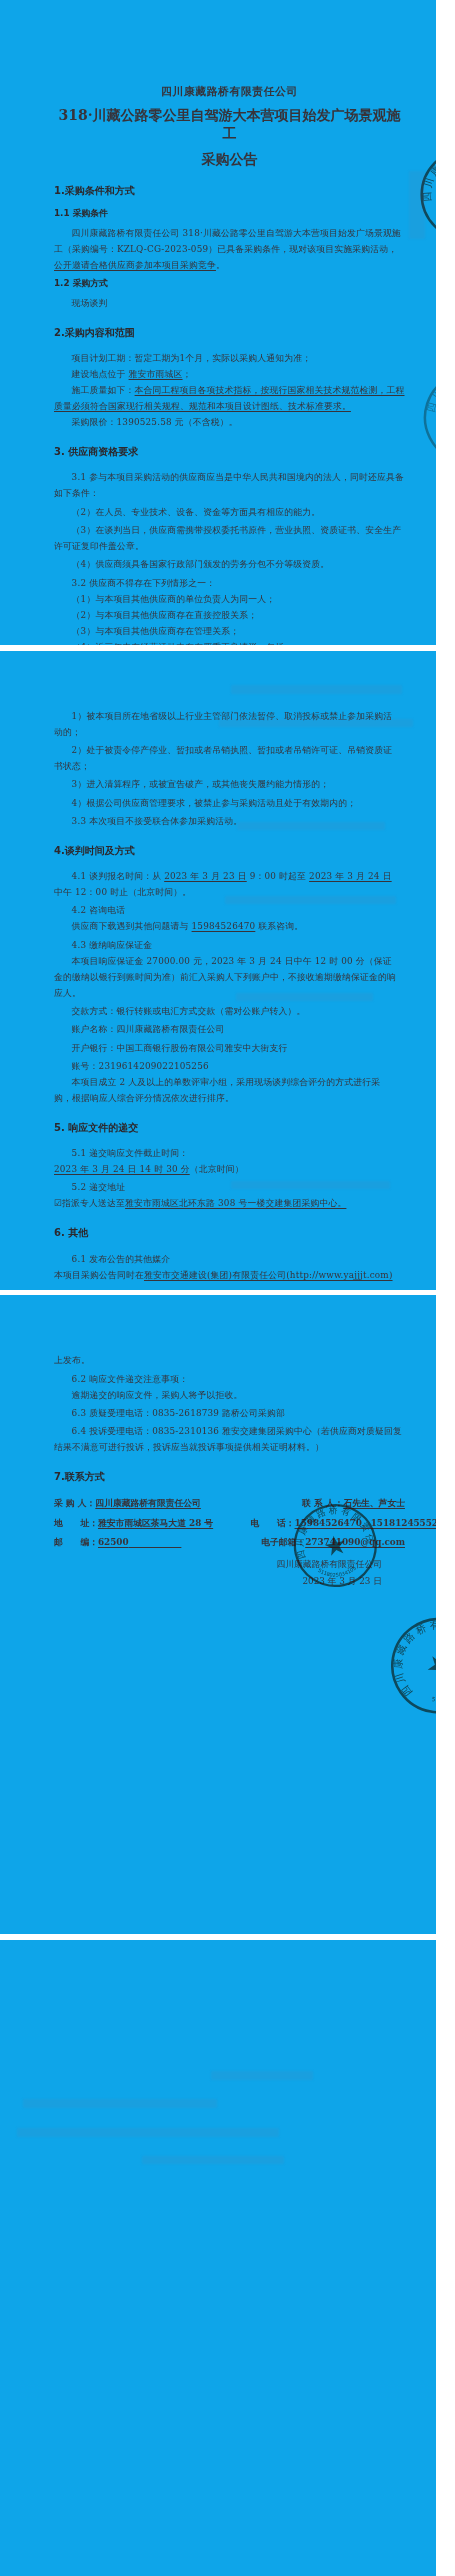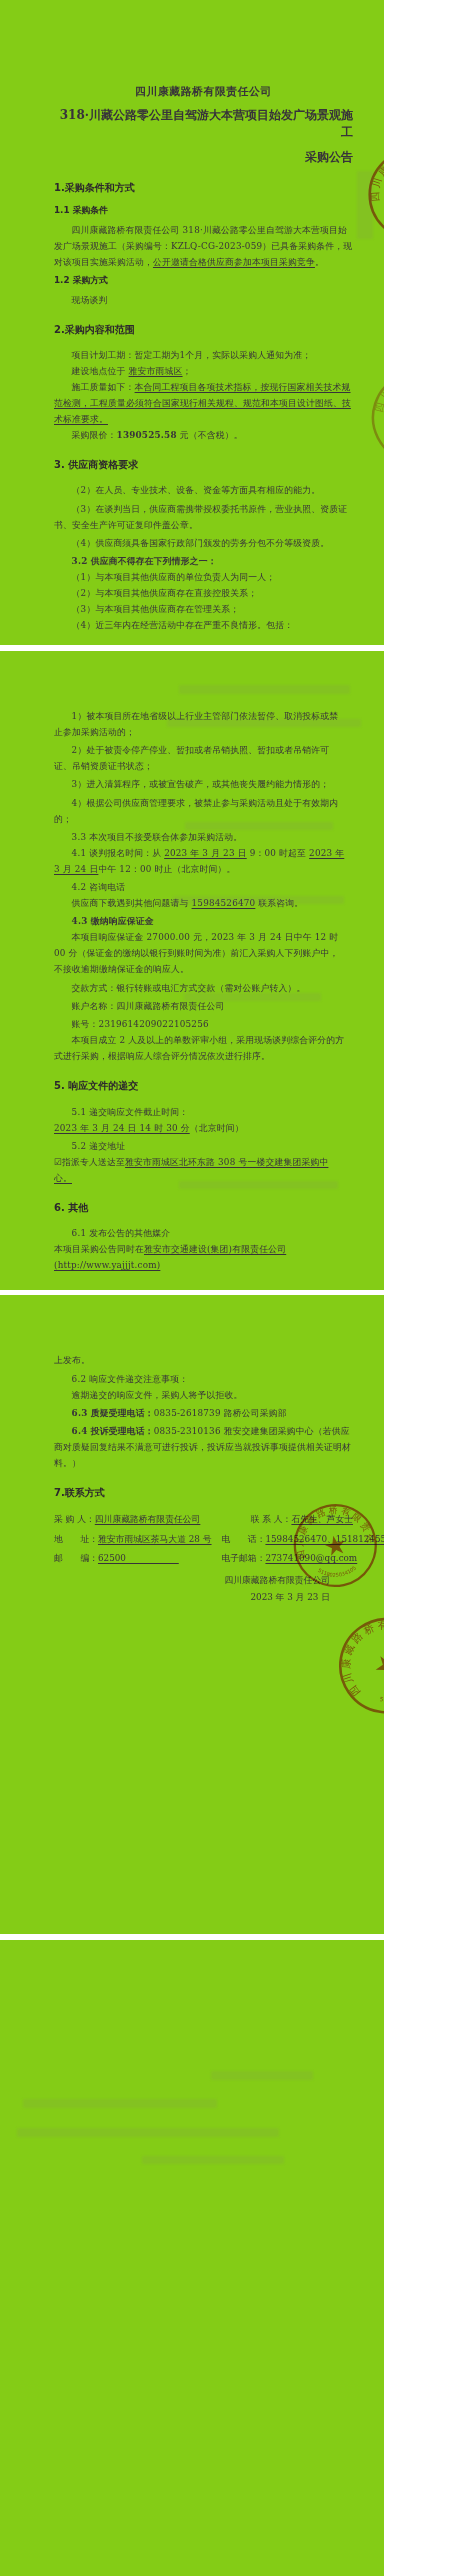--- a/index.html
+++ b/index.html
@@ -1,36 +1,36 @@
 <!DOCTYPE html>
 <html style="font-size:9px"><head>
 <meta charset="utf-8">
 <style>
   html,body{margin:0;padding:0;background:#ffffff;}
   body{width:456px;font-family:"DejaVu Serif","Liberation Serif",serif;color:#37333a;}
   .doc{width:456px;}
-  .page{position:relative;width:384px;background:#84cc16;overflow:hidden;box-sizing:border-box;}
+  .page{position:relative;width:436px;background:#0ea5e9;overflow:hidden;box-sizing:border-box;}
   .page-1{height:645px;padding:85px 31px 0 54px;}
   .page-2{height:639px;padding:57px 39px 0 54px;margin-top:5.7px;}
   .page-3{height:639px;padding:57px 31px 0 54px;margin-top:5.7px;}
   .page-4{height:636px;margin-top:5.7px;}
   .title{ text-align:center;font-size:10.8px;font-weight:bold;margin:0 0 8px 0;letter-spacing:0.6px;}
-  .title2{text-align:right;font-size:12px;font-weight:bold;margin:0 0 8px 0;}
+  .title2{text-align:center;font-size:14px;font-weight:bold;margin:0 0 8px 0;}
   .hd{font-family:"DejaVu Sans","Liberation Sans",sans-serif;font-weight:bold;}
   h2.sec{font-size:10px;margin:15px 0 10.2px 0;color:#2c282d;}
   h3.sub{font-size:8.8px;margin:5.7px 0 4.6px 0;color:#2c282d;}
   p{margin:0;font-size:8.8px;line-height:16px;letter-spacing:0.2px;}
   p.ind{text-indent:2em;}
   p.gap{margin-top:2.3px;}
   .u{text-decoration:underline;text-underline-offset:2.3px;text-decoration-thickness:0.6px;}
-  .b{font-weight:bold;}
+  .b{font-weight:normal;}
   .contact{display:flex;margin-top:8px;font-size:8.8px;line-height:19.4px;}
   .c-col-l{width:56%;}
   .c-col-r{width:44%;text-align:right;}
-  .c-row{white-space:nowrap;}
+  .c-row{white-space:nowrap;font-weight:bold;}
   .sign{margin-top:3.4px;text-align:right;padding-right:23px;font-size:8.8px;line-height:17px;}
   .stamp{position:absolute;mix-blend-mode:multiply;pointer-events:none;}
   .stamp svg text{font-family:"DejaVu Sans","Liberation Sans",sans-serif;}
   .bleed{position:absolute;background:rgba(125,112,140,0.10);filter:blur(1.1px);border-radius:1.1px;}
 </style>
 </head>
 <body>
 
 <div class="doc">
 
@@ -45,20 +45,21 @@
     <h3 class="sub hd">1.2 采购方式</h3>
     <p class="ind">现场谈判</p>
 
     <h2 class="sec hd">2.采购内容和范围</h2>
     <p class="ind">项目计划工期：暂定工期为1个月，实际以采购人通知为准；</p>
     <p class="ind"><span>建设地点位于 </span><span class="u">雅安市雨城区</span><span>；</span></p>
     <p class="ind"><span>施工质量如下：</span><span class="u">本合同工程项目各项技术指标，按现行国家相关技术规范检测，工程质量必须符合国家现行相关规程、规范和本项目设计图纸、技术标准要求。</span></p>
     <p class="ind"><span>采购限价：</span><span class="b">1390525.58</span><span> 元（不含税）。</span></p>
 
     <h2 class="sec hd">3. 供应商资格要求</h2>
+    <p class="ind">3.1 参与本项目采购活动的供应商应当是中华人民共和国境内的法人，同时还应具备如下条件：</p>
     <p class="ind gap">（2）在人员、专业技术、设备、资金等方面具有相应的能力。</p>
     <p class="ind gap">（3）在谈判当日，供应商需携带授权委托书原件，营业执照、资质证书、安全生产许可证复印件盖公章。</p>
     <p class="ind gap">（4）供应商须具备国家行政部门颁发的劳务分包不分等级资质。</p>
     <p class="ind gap b">3.2 供应商不得存在下列情形之一：</p>
     <p class="ind">（1）与本项目其他供应商的单位负责人为同一人；</p>
     <p class="ind">（2）与本项目其他供应商存在直接控股关系；</p>
     <p class="ind">（3）与本项目其他供应商存在管理关系；</p>
     <p class="ind">（4）近三年内在经营活动中存在严重不良情形。包括：</p>
 
     <div class="bleed" style="right:11.4px;top:171px;width:16px;height:68px;"></div>
@@ -83,27 +84,29 @@
     </div>
   </section>
 
   <section class="page page-2">
     <p class="ind">1）被本项目所在地省级以上行业主管部门依法暂停、取消投标或禁止参加采购活动的；</p>
     <p class="ind gap">2）处于被责令停产停业、暂扣或者吊销执照、暂扣或者吊销许可证、吊销资质证书状态；</p>
     <p class="ind gap">3）进入清算程序，或被宣告破产，或其他丧失履约能力情形的；</p>
     <p class="ind gap">4）根据公司供应商管理要求，被禁止参与采购活动且处于有效期内的；</p>
     <p class="ind gap">3.3 本次项目不接受联合体参加采购活动。</p>
 
+    <h2 class="sec hd">4.谈判时间及方式</h2>
     <p class="ind"><span>4.1 谈判报名时间：从 </span><span class="u">2023 年 3 月 23 日</span><span> 9：00 时起至 </span><span class="u">2023 年 3 月 24 日</span><span>中午 12：00 时止（北京时间）。</span></p>
     <p class="ind gap">4.2 咨询电话</p>
     <p class="ind"><span>供应商下载遇到其他问题请与 </span><span class="u">15984526470</span><span> 联系咨询。</span></p>
     <p class="ind gap b">4.3 缴纳响应保证金</p>
     <p class="ind">本项目响应保证金 27000.00 元，2023 年 3 月 24 日中午 12 时 00 分（保证金的缴纳以银行到账时间为准）前汇入采购人下列账户中，不接收逾期缴纳保证金的响应人。</p>
     <p class="ind gap">交款方式：银行转账或电汇方式交款（需对公账户转入）。</p>
     <p class="ind gap">账户名称：四川康藏路桥有限责任公司</p>
+    <p class="ind gap">开户银行：中国工商银行股份有限公司雅安中大街支行</p>
     <p class="ind gap">账号：2319614209022105256</p>
     <p class="ind">本项目成立 2 人及以上的单数评审小组，采用现场谈判综合评分的方式进行采购，根据响应人综合评分情况依次进行排序。</p>
 
     <h2 class="sec hd">5. 响应文件的递交</h2>
     <p class="ind">5.1 递交响应文件截止时间：</p>
     <p><span class="u">2023 年 3 月 24 日 14 时 30 分</span><span>（北京时间）</span></p>
     <p class="ind gap">5.2 递交地址</p>
     <p><span>☑指派专人送达至</span><span class="u">雅安市雨城区北环东路 308 号一楼交建集团采购中心。</span></p>
 
     <h2 class="sec hd">6. 其他</h2>

